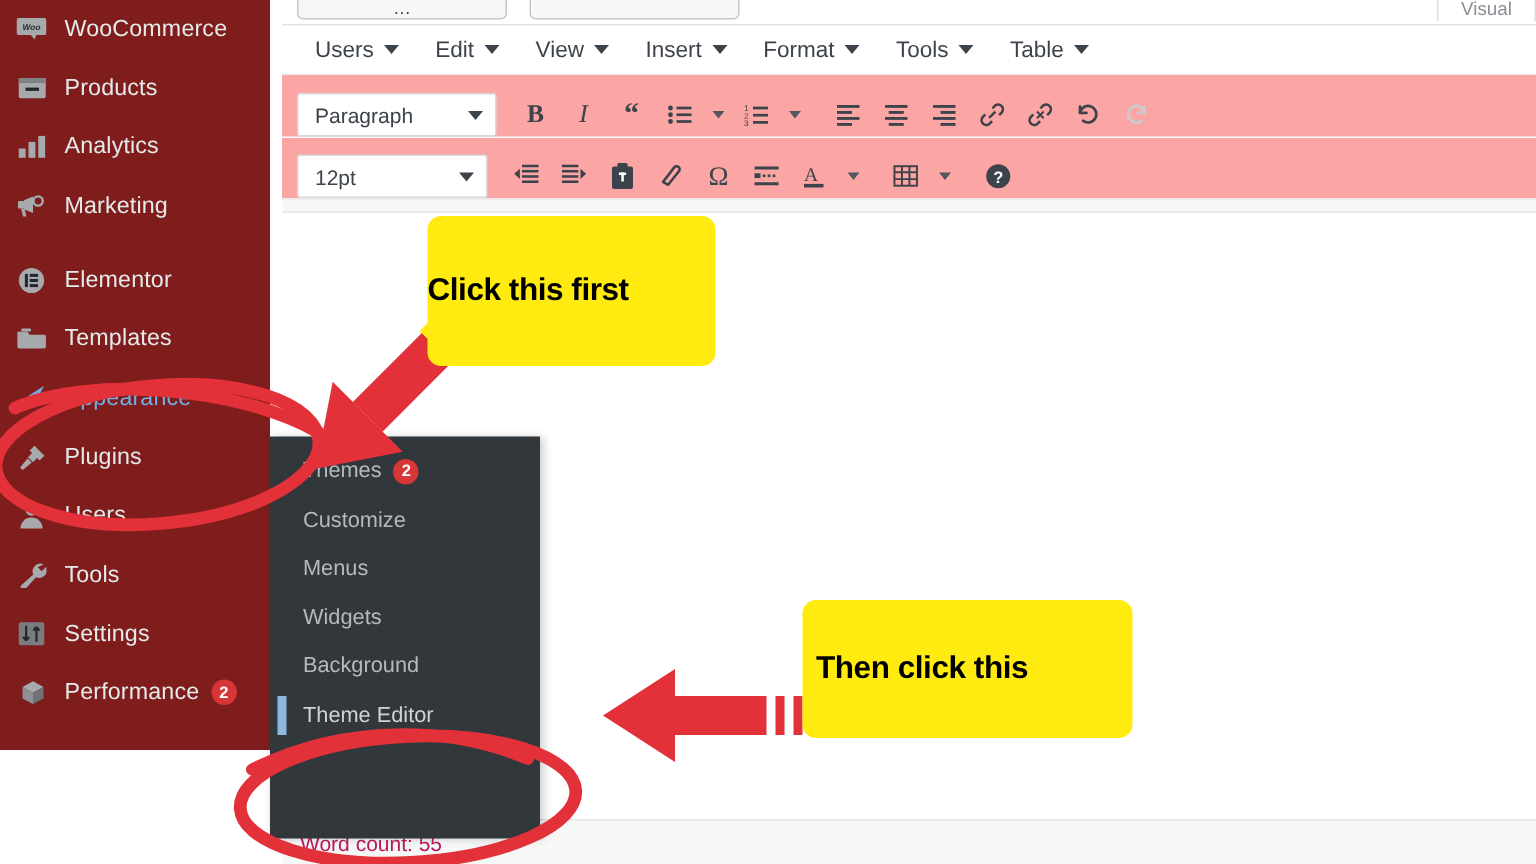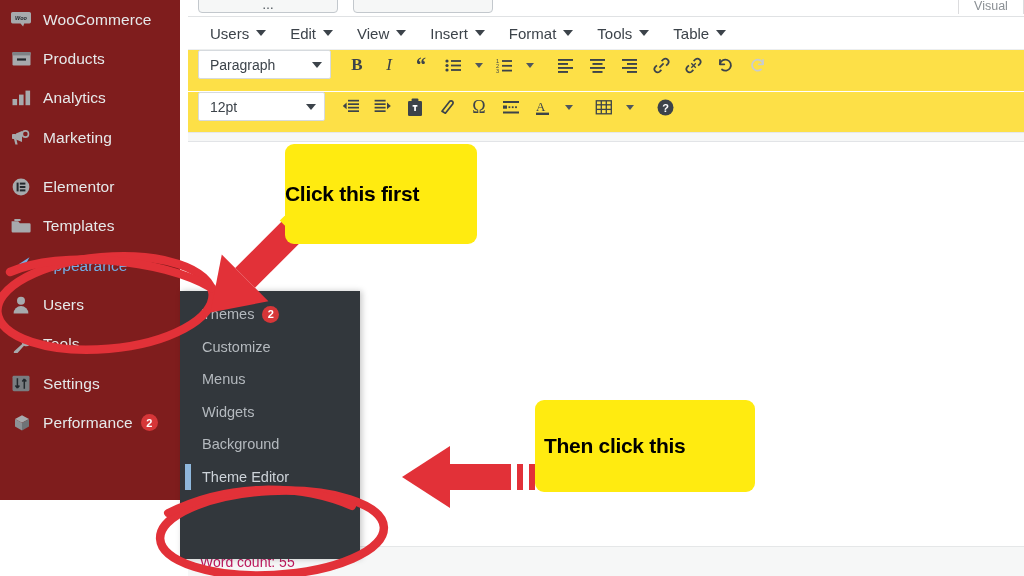--- a/index.html
+++ b/index.html
@@ -131,22 +131,22 @@
   }
   .caret.sm {
     border-left:4px solid transparent;
     border-right:4px solid transparent;
     border-top:5px solid #50575e;
   }
 
   .mce-row {
     position: absolute; left: 8px; right: 0;
     height: 41px;
-    background: #fde047;
-    display: flex; align-items: flex-start;
+    background: #fca5a5;
+    display: flex; align-items: flex-end;
     padding-left: 10px;
     gap: 2px;
   }
   #row1 { top: 50px; }
   #row2 { top: 92px; border-bottom: 1px solid #e6e8ea; }
   .mce-sep-bottom {
     position:absolute; left:8px; right:0; top:133px; height:9px;
     background:#f6f7f7; border-bottom:1px solid #e2e4e7;
   }
 
@@ -544,20 +544,29 @@
     <div class="menu-item active">
       <span class="mi-icon">
         <svg width="19" height="18" viewBox="0 0 19 18" fill="#72aee6">
           <path d="M17.5 1.2 L6.6 8.2 L11.1 12.7 Z"></path>
           <path d="M5.6 9.4 L1.4 15.8 L9.3 14.0 Z"></path>
         </svg>
       </span>
       <span class="mi-label">Appearance</span>
     </div>
 
+    <div class="menu-item">
+      <span class="mi-icon">
+        <svg width="19" height="18" viewBox="0 0 19 18" fill="#a7aaad">
+          <path d="M11 1.2 L17.6 7.8 L14.4 11 L12.8 9.4 L10 12.2 L6.6 8.8 L9.4 6 L7.8 4.4 Z"></path>
+          <path d="M6.4 9.6 L9.2 12.4 L3.2 17.4 L1.4 15.6 Z"></path>
+        </svg>
+      </span>
+      <span class="mi-label">Plugins</span>
+    </div>
 
     <div class="menu-item">
       <span class="mi-icon">
         <svg width="18" height="18" viewBox="0 0 18 18" fill="#a7aaad">
           <circle cx="9" cy="4.8" r="4"></circle>
           <path d="M1.6 17.4 a7.4 7.4 0 0 1 14.8 0 Z"></path>
         </svg>
       </span>
       <span class="mi-label">Users</span>
     </div>

